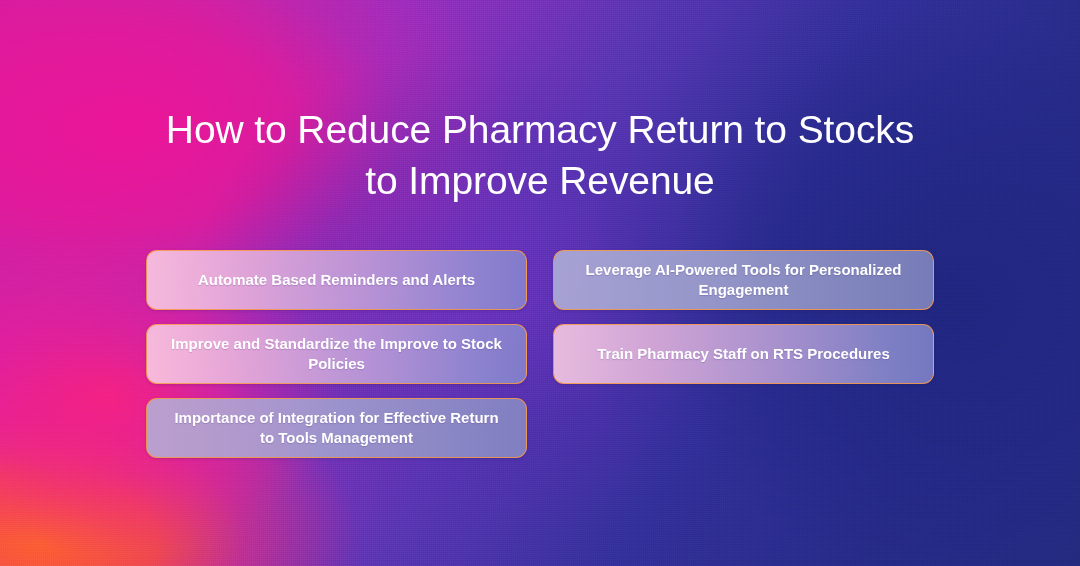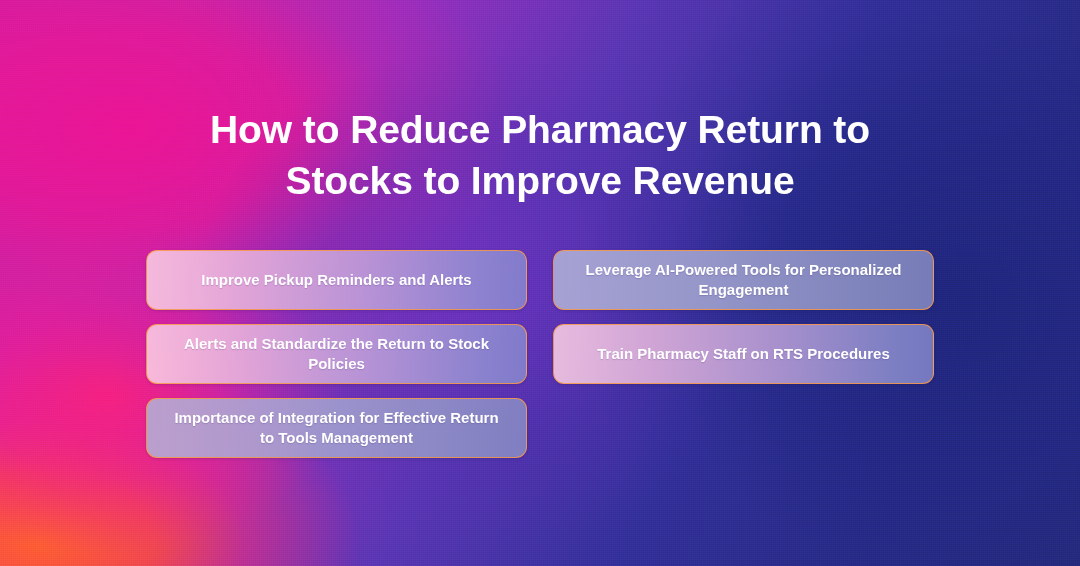--- a/index.html
+++ b/index.html
@@ -137,21 +137,21 @@
 
   .title {
     position: absolute;
     left: 0;
     right: 0;
     top: 104px;
     text-align: center;
     color: #ffffff;
     font-size: 39px;
     line-height: 51px;
-    font-weight: bold;
+    font-weight: normal;
     letter-spacing: -0.1px;
     padding: 0 150px;
     text-rendering: optimizeLegibility;
   }
 
   .cards {
     position: absolute;
     left: 146px;
     top: 250px;
     width: 788px;
@@ -212,29 +212,29 @@
   <div class="bg-blob-navy"></div>
   <div class="bg-noise"></div>
 
   <div class="content">
 
     <h1 class="title">How to Reduce Pharmacy Return to Stocks to Improve Revenue</h1>
 
     <div class="cards">
 
       <div class="card left">
-        <span class="card-label">Improve Pickup Reminders and Alerts</span>
+        <span class="card-label">Automate Based Reminders and Alerts</span>
       </div>
 
       <div class="card right">
         <span class="card-label">Leverage AI-Powered Tools for Personalized Engagement</span>
       </div>
 
       <div class="card left">
-        <span class="card-label">Alerts and Standardize the Return to Stock Policies</span>
+        <span class="card-label">Improve and Standardize the Improve to Stock Policies</span>
       </div>
 
 
       <div class="card left">
         <span class="card-label">Train Pharmacy Staff on RTS Procedures</span>
       </div>
 
       <div class="card right">
         <span class="card-label">Importance of Integration for Effective Return to Tools Management</span>
       </div>

